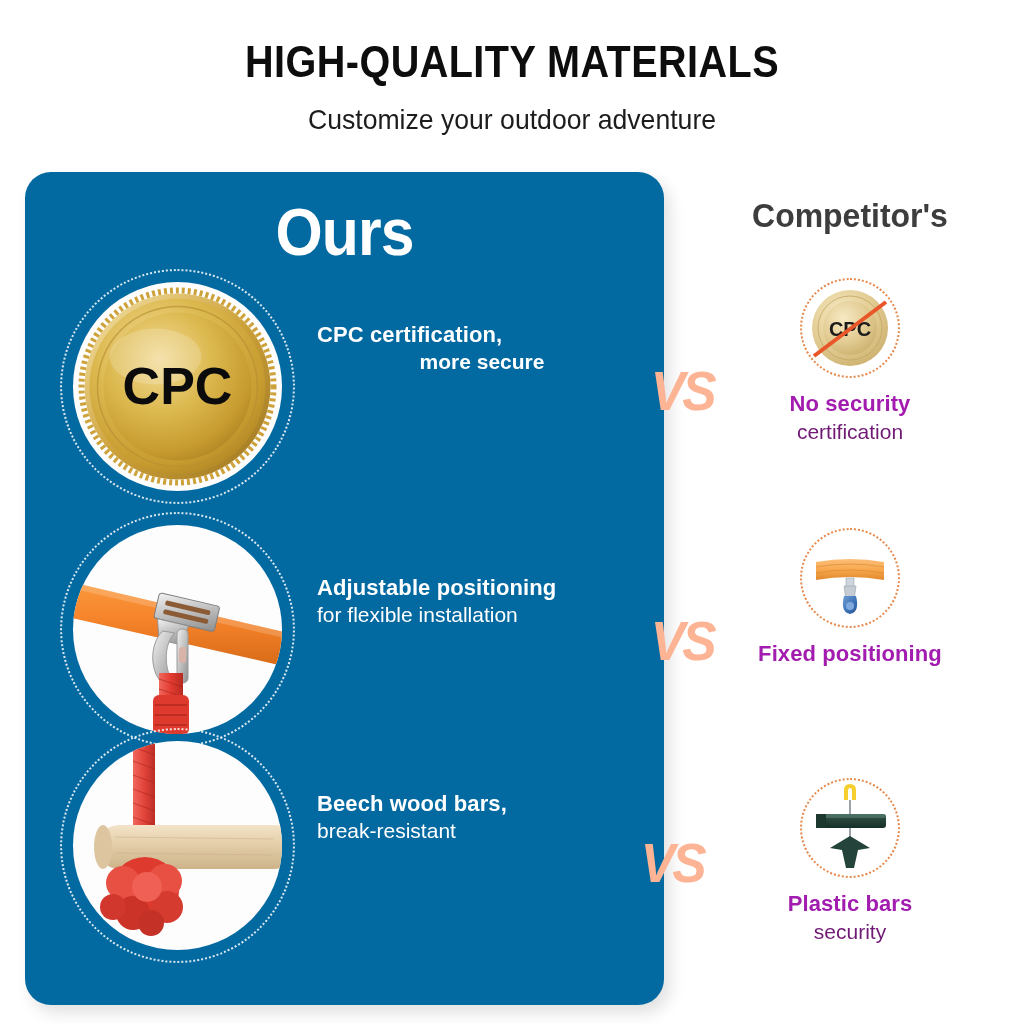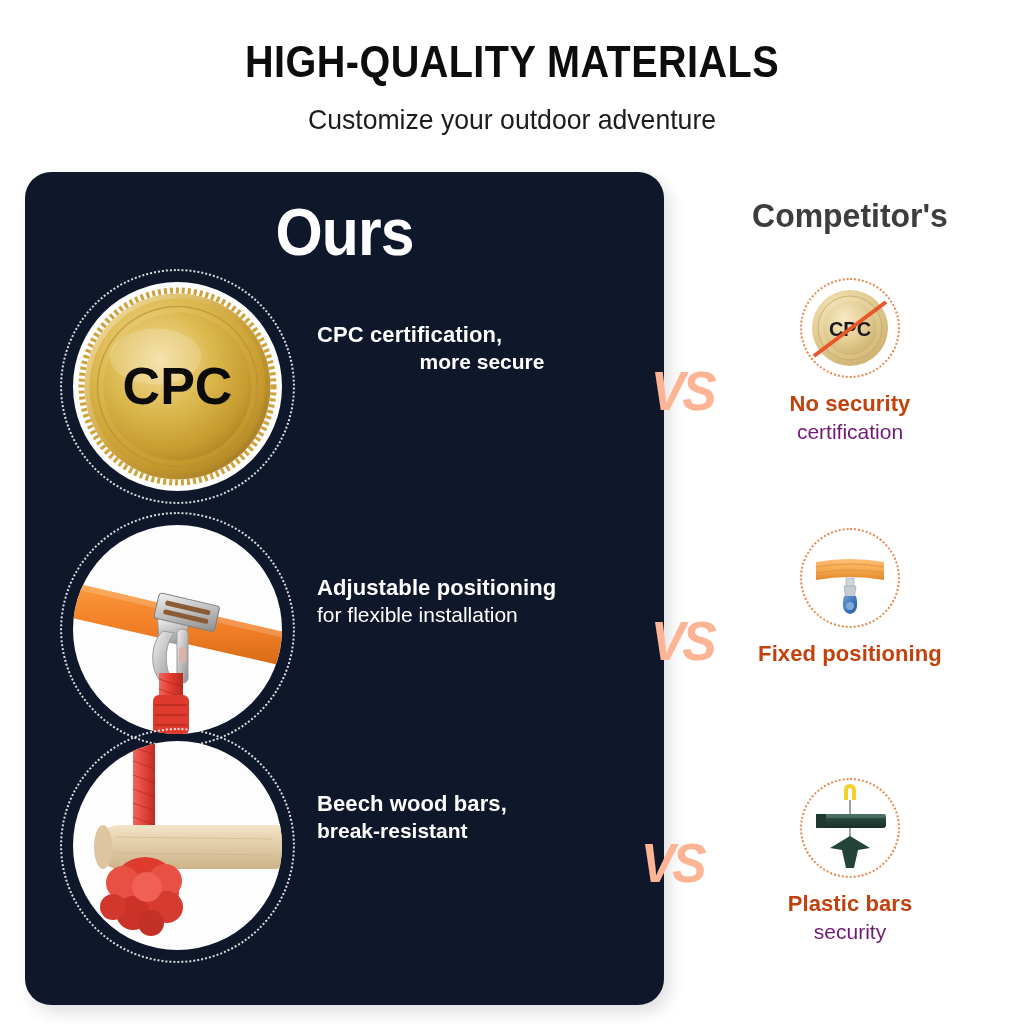--- a/index.html
+++ b/index.html
@@ -29,21 +29,21 @@
     font-size:28px;
     font-weight:normal;
     color:#1c1c1c;
     transform:scaleX(0.95);
   }
 
   
   .panel{
     position:absolute;left:25px;top:172px;
     width:639px;height:833px;
-    background:#0f172a;
+    background:#0369a1;
     border-radius:26px;
     box-shadow:6px 8px 16px rgba(0,0,0,0.12);
   }
   .ours-head{
     position:absolute;left:0;top:22px;width:639px;
     text-align:center;
     color:#ffffff;
     font-weight:bold;
     font-size:66px;
     transform:scaleX(0.92);
@@ -98,21 +98,21 @@
   .comp-icon{
     position:relative;margin:0 auto;width:100px;height:100px;
   }
   .comp-ring{
     position:absolute;left:0;top:0;width:100px;height:100px;
     border-radius:50%;
     border:2px dotted #e58a4e;
     box-sizing:border-box;
   }
   .comp-l1{
-    margin-top:12px;font-size:22px;font-weight:bold;color:#c2410c;
+    margin-top:12px;font-size:22px;font-weight:bold;color:#a21caf;
     line-height:28px;letter-spacing:0.1px;
   }
   .comp-l2{
     font-size:21px;font-weight:normal;color:#701a75;line-height:27px;
   }
 
   
   .vs{
     position:absolute;
     font-size:56px;font-weight:bold;font-style:italic;
@@ -282,21 +282,21 @@
               <circle cx="94" cy="166" r="16" fill="#d63b30"></circle>
               <circle cx="74" cy="146" r="15" fill="#f06054"></circle>
               <circle cx="40" cy="166" r="13" fill="#d1372c"></circle>
               <circle cx="78" cy="182" r="13" fill="#c43126"></circle>
             </g>
           </svg>
         </div>
       </div>
       <div class="feat-text">
         <div class="feat-l1">Beech wood bars,</div>
-        <div class="feat-l2" style="font-weight: bold;">break-resistant</div>
+        <div class="feat-l2" style="font-weight: normal;">break-resistant</div>
       </div>
     </div>
   </div>
 
   <div class="vs vs1">VS</div>
   <div class="vs vs2">VS</div>
   <div class="vs vs3">VS</div>
 
   <div class="comp-head">Competitor's</div>
 

